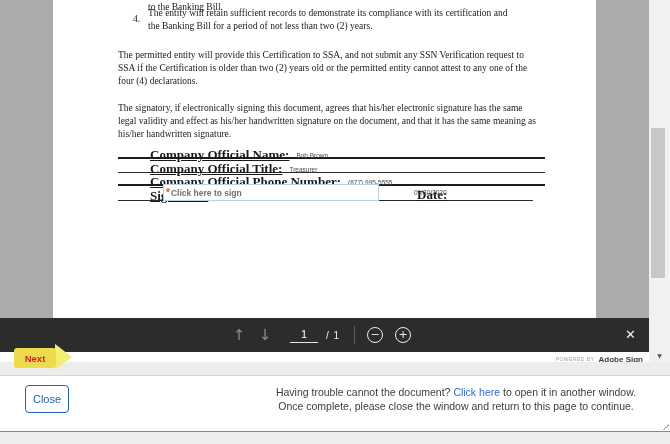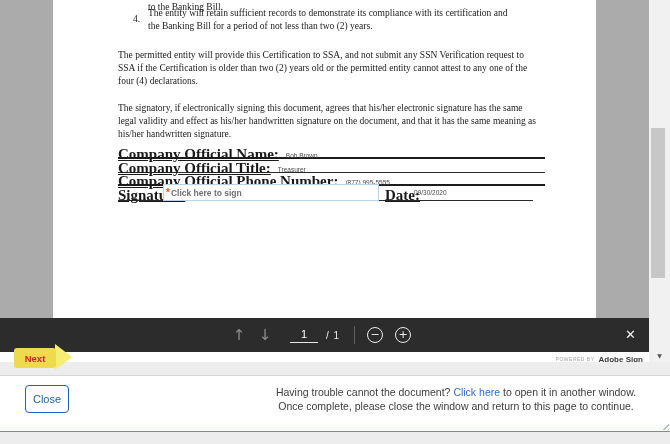--- a/index.html
+++ b/index.html
@@ -11,22 +11,22 @@
   .page { position:absolute; left:53px; top:0; width:543px; height:318px; background:#fff;
           font-family:"Liberation Serif", serif; color:#1a1a1a; }
   .doc-line, .doc-par { position:absolute; font-size:9.5px; line-height:13px; }
   .list-num { position:absolute; font-size:9.5px; }
 
   .form-row { position:absolute; left:65px; height:14px; }
   .row-line1 { top:145px; width:427px; border-bottom:2px solid #1c1c1c; }
   .row-line2 { top:159px; width:427px; border-bottom:1px solid #2a2a2a; }
   .row-line3 { top:172px; width:427px; border-bottom:2px solid #1c1c1c; }
   .row-line4 { top:186px; width:415px; height:15px; border-bottom:1px solid #2a2a2a; }
-  .f-label { font-family:"Liberation Serif", serif; font-weight:bold; font-size:15px;
-             text-decoration:underline; white-space:nowrap; }
+  .f-label { font-family:"Liberation Serif", serif; font-weight:bold; font-size:13px;
+             text-decoration:underline; white-space:nowrap;margin-left:32px; }
   .f-value { font-family:"Liberation Sans", sans-serif; font-size:6.5px; color:#4a4a4a;
              margin-left:7px; position:relative; top:-1px; white-space:nowrap; }
 
   .sig-box { position:absolute; left:110px; top:184px; width:216px; height:17px;
              background:#fff; border:1px solid #b4d2e8; display:flex; align-items:center;
              padding-left:2px; cursor:pointer; }
   .sig-star { color:#e8501e; font-size:10px; font-weight:bold; margin-right:1px; font-family:"Liberation Sans", sans-serif; }
   .sig-hint { color:#6f6f6f; font-size:8.5px; font-family:"Liberation Sans", sans-serif;font-weight:bold; }
   .date-label { position:absolute; left:332px; top:187px; }
   .date-value { position:absolute; left:361px; top:189px; font-family:"Liberation Sans", sans-serif;

